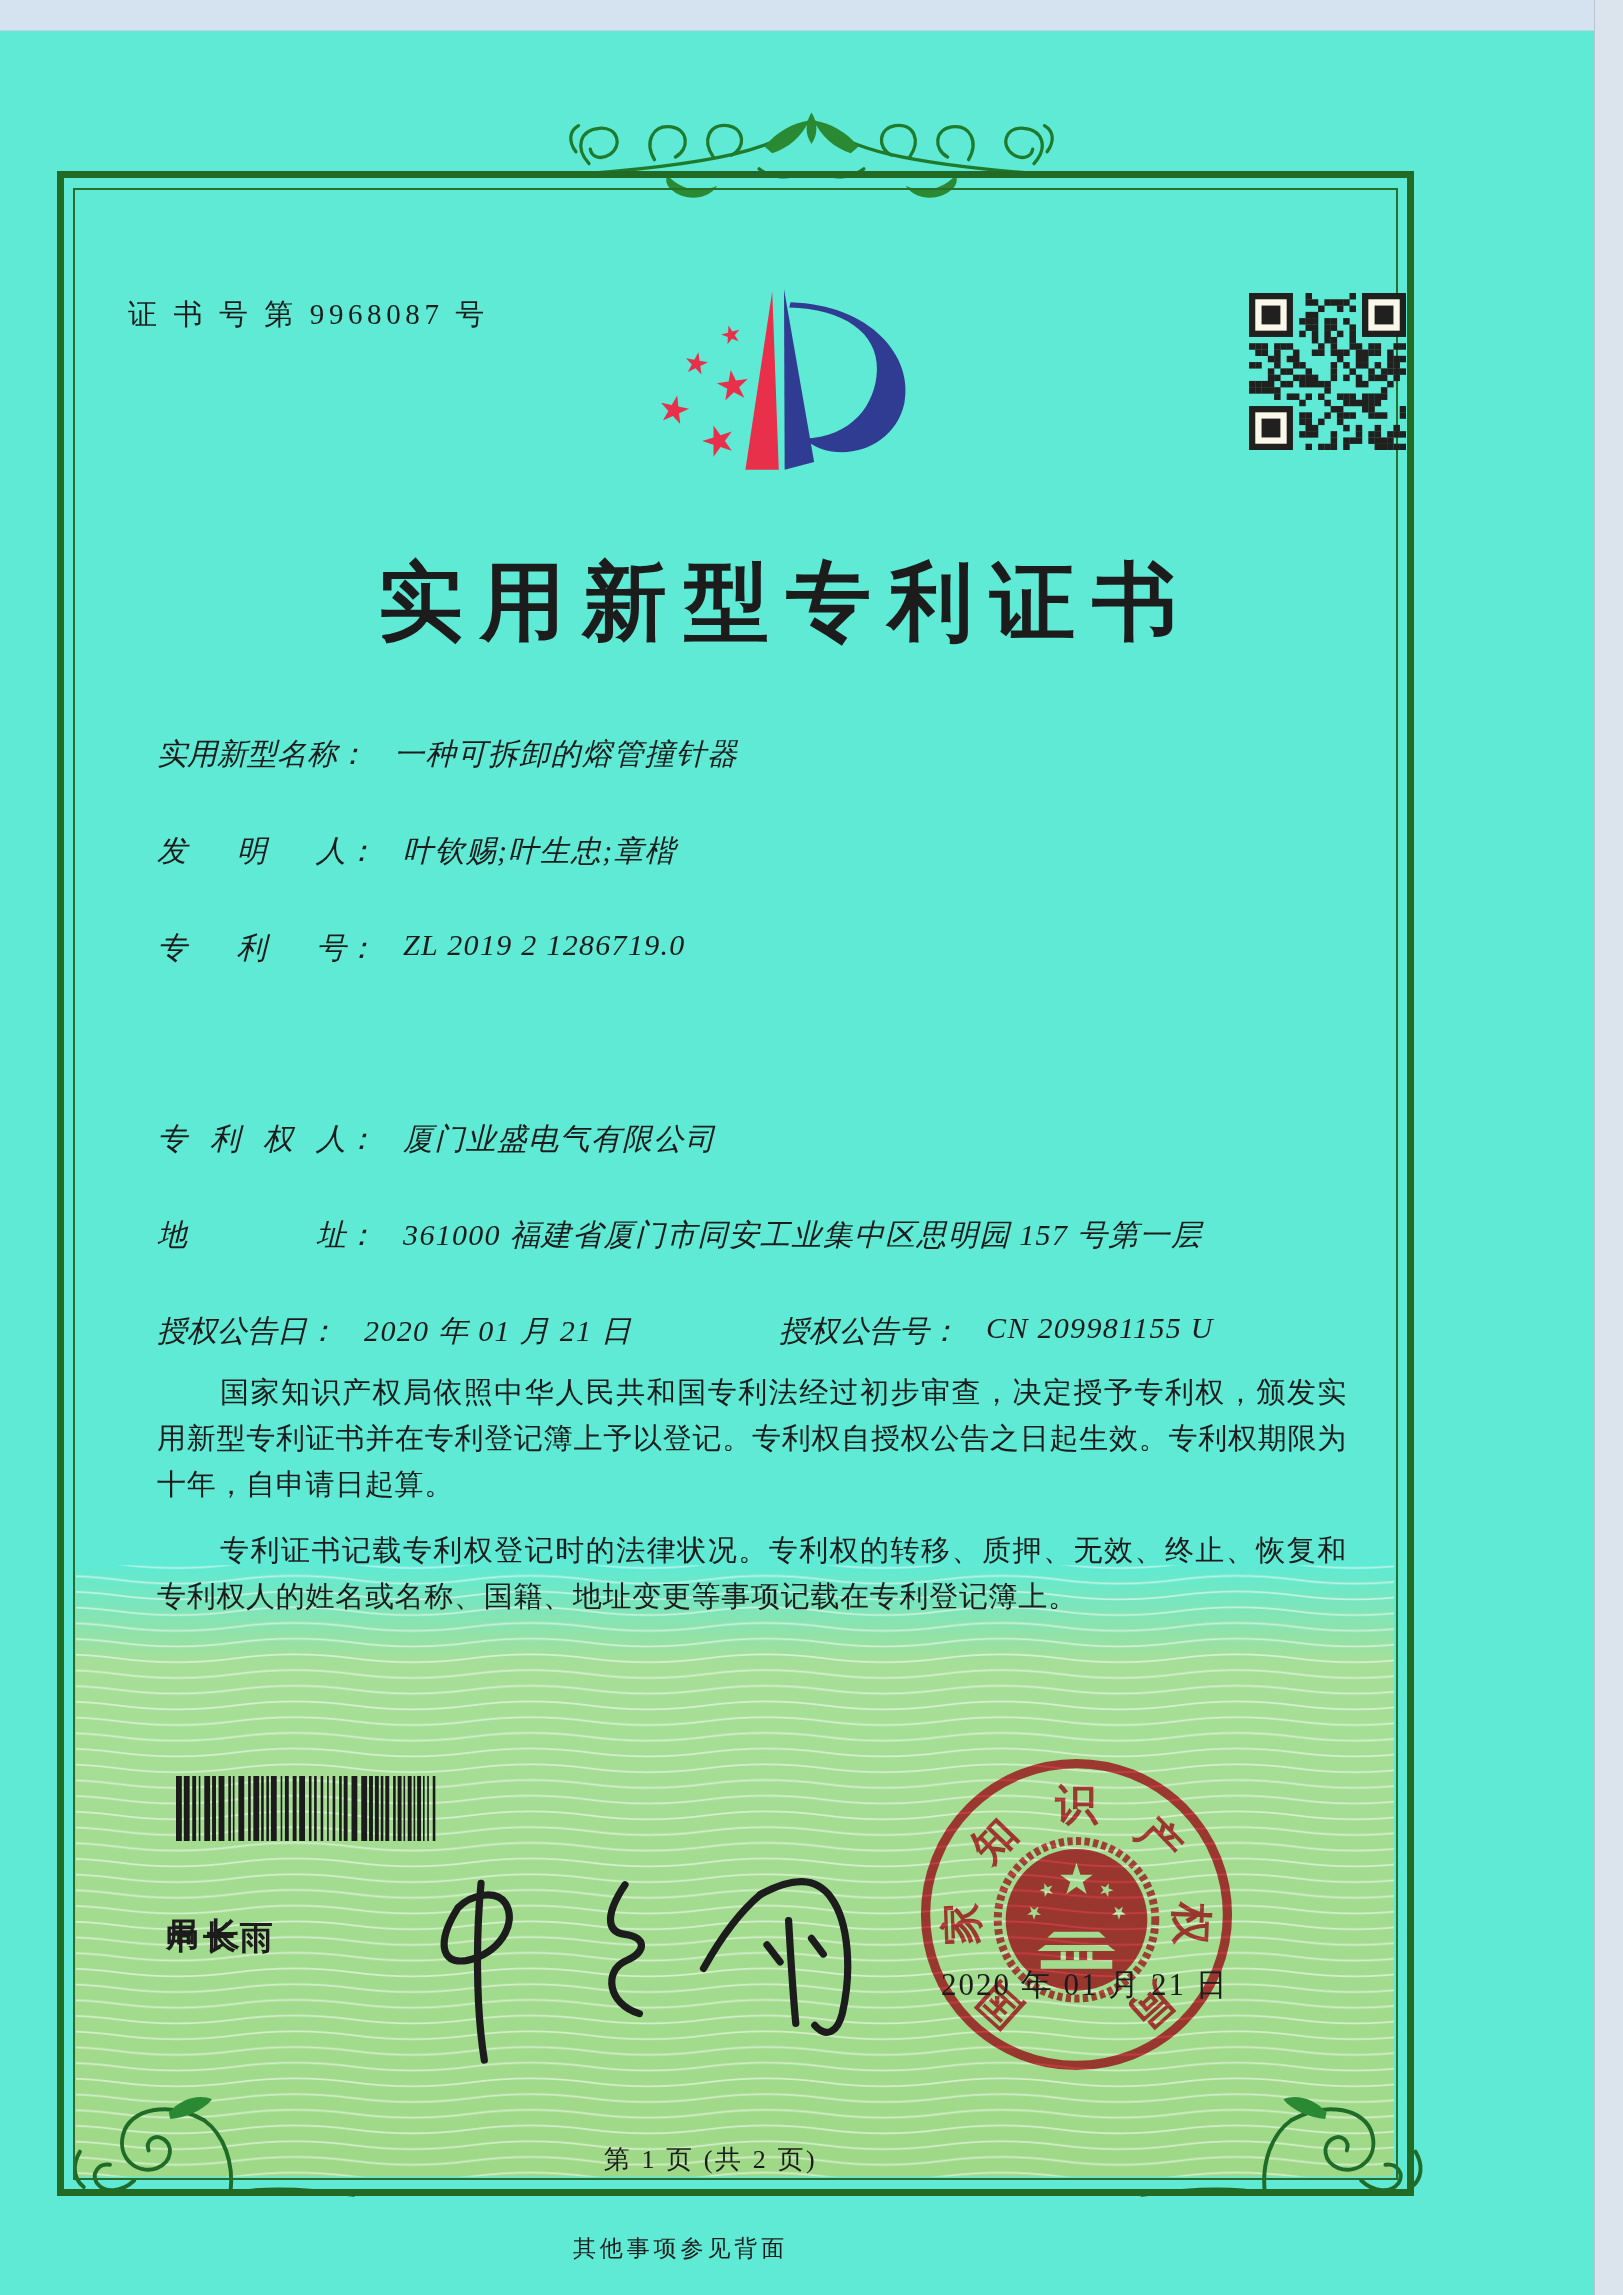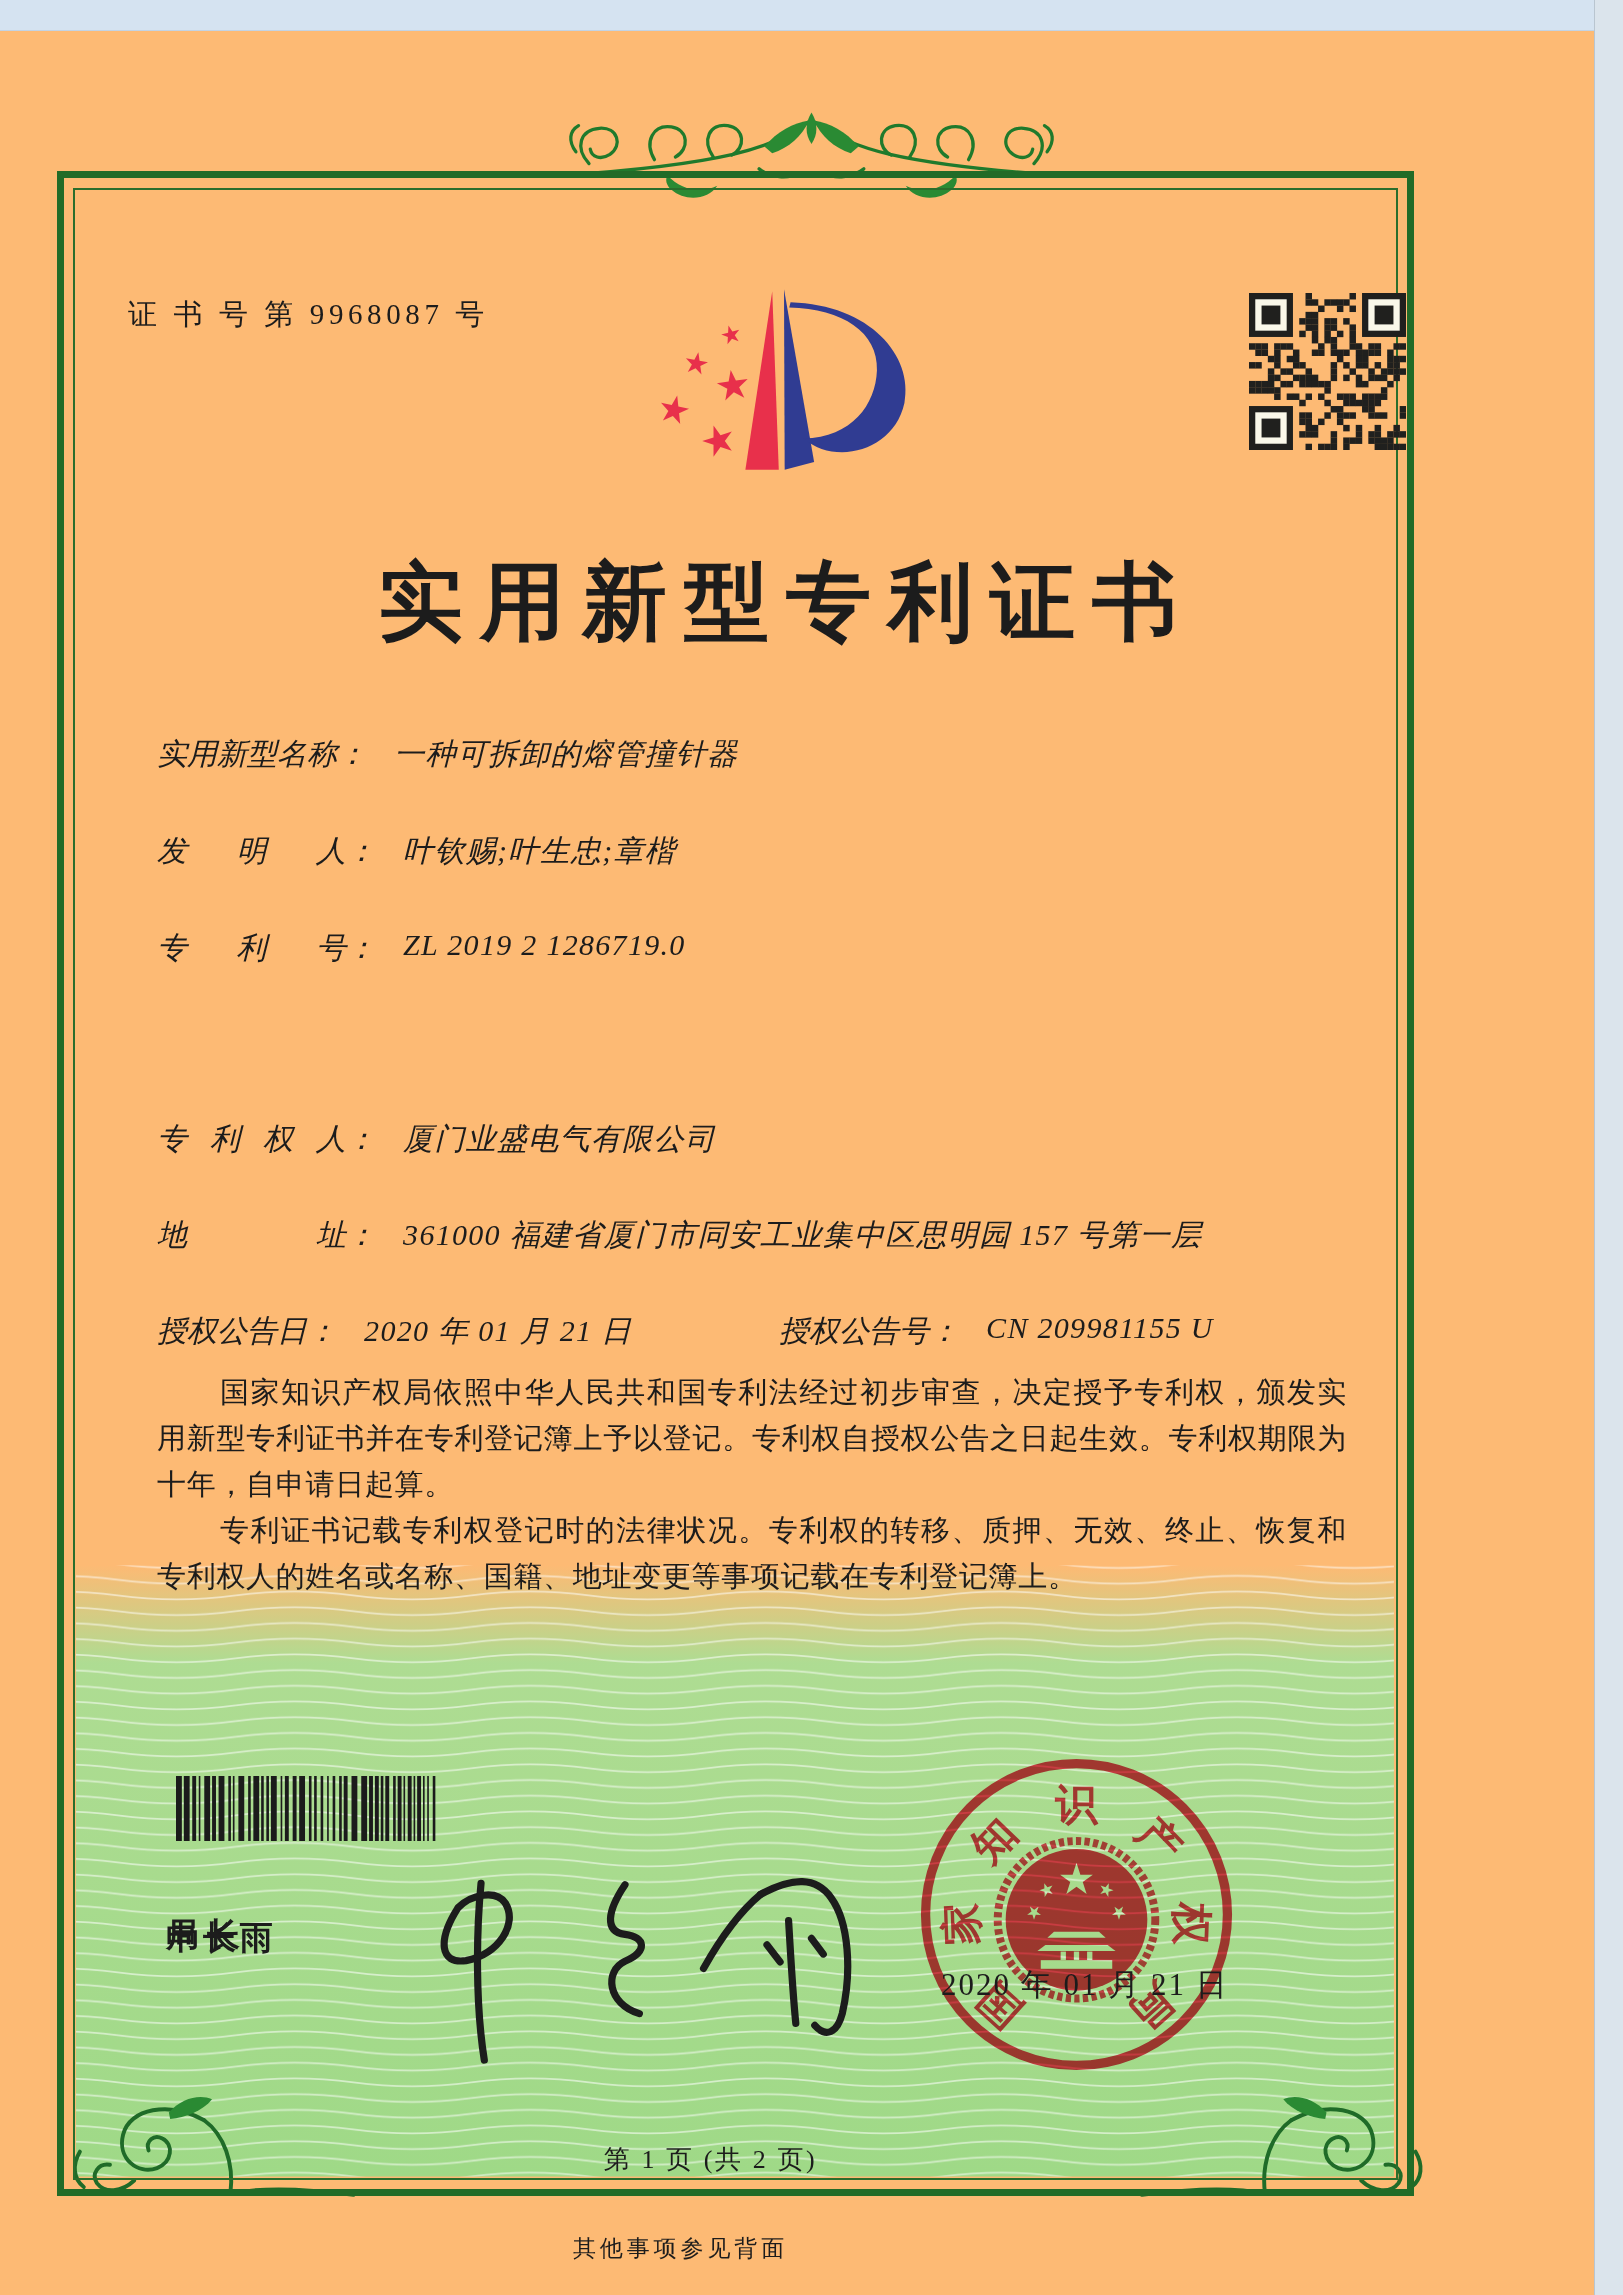--- a/index.html
+++ b/index.html
@@ -1,36 +1,36 @@
 <!DOCTYPE html>
 <html style="font-size:10.5px"><head>
 <meta charset="utf-8">
 <style>
   html,body{margin:0;padding:0;background:#e8edf2;}
-  .stage{position:relative;width:1623px;height:2295px;background:#fdba74;overflow:hidden;
+  .stage{position:relative;width:1623px;height:2295px;background:#5eead4;overflow:hidden;
          font-family:"Liberation Serif","DejaVu Serif",serif;color:#1c1c1c;}
   .abs{position:absolute;}
   
   .scan-top{left:0;top:0;width:1623px;height:30px;background:#d5e3f1;border-bottom:0.7px solid #c3d3e3;z-index:9;}
   .scan-right{left:1594px;top:0;width:29px;height:2295px;background:#dbe4ec;border-left:1.3px solid #b9c5d0;z-index:9;}
   
   .frame-outer{left:57px;top:171px;width:1357px;height:2025px;border:7.9px solid #226b27;box-sizing:border-box;z-index:2;}
   .frame-inner{left:73px;top:188px;width:1325px;height:1992px;border:2.6px solid #2a6e2c;box-sizing:border-box;z-index:2;}
   #art{left:0;top:0;z-index:1;}
   .cert-no{left:128px;top:295px;font-size:29px;letter-spacing:4.6px;z-index:4;}
   .title{left:378px;top:545px;font-size:85px;font-weight:bold;letter-spacing:17px;white-space:nowrap;z-index:4;}
   .field-row{left:157px;height:41px;font-size:30px;white-space:nowrap;z-index:4;font-style:italic;}
   .flabel{display:inline-block;vertical-align:top;}
   .spread{width:189px;text-align:justify;text-align-last:justify;}
   .fcolon{display:inline-block;vertical-align:top;}
   .fvalue{display:inline-block;vertical-align:top;margin-left:19.6px;letter-spacing:1.3px;}
   .pair2{position:absolute;left:622px;top:0;text-align:right;}
   .paras{left:157px;top:1369px;width:1190px;font-size:29px;line-height:46px;text-align:justify;z-index:4;}
   .paras p{margin:0;text-indent:63px;letter-spacing:0.7px;}
-  .paras p + p{margin-top:0;}
+  .paras p + p{margin-top:20px;}
   .chief{left:166px;top:1913px;font-size:33px;font-weight:bold;letter-spacing:7.9px;
          font-family:"Liberation Sans","DejaVu Sans",sans-serif;z-index:4;}
   .chief-name{left:166px;top:1916px;font-size:33px;font-weight:bold;letter-spacing:3.9px;
          font-family:"Liberation Sans","DejaVu Sans",sans-serif;z-index:4;}
   #barcode{left:175px;top:1776px;z-index:4;}
   #qr-svg{left:1249px;top:293px;z-index:4;}
   .seal-svg{left:911px;top:1749px;width:331px;height:331px;z-index:5;mix-blend-mode:multiply;opacity:.9;}
   .seal-date{left:941px;top:1964px;font-size:31px;letter-spacing:2px;z-index:6;}
   .page-ind{left:16px;top:2142px;width:1329px;text-align:center;font-size:26px;letter-spacing:2.6px;z-index:4;padding-left:30px;}
   .back-note{left:16px;top:2233px;width:1329px;text-align:center;font-size:23px;letter-spacing:3.9px;z-index:4;}

